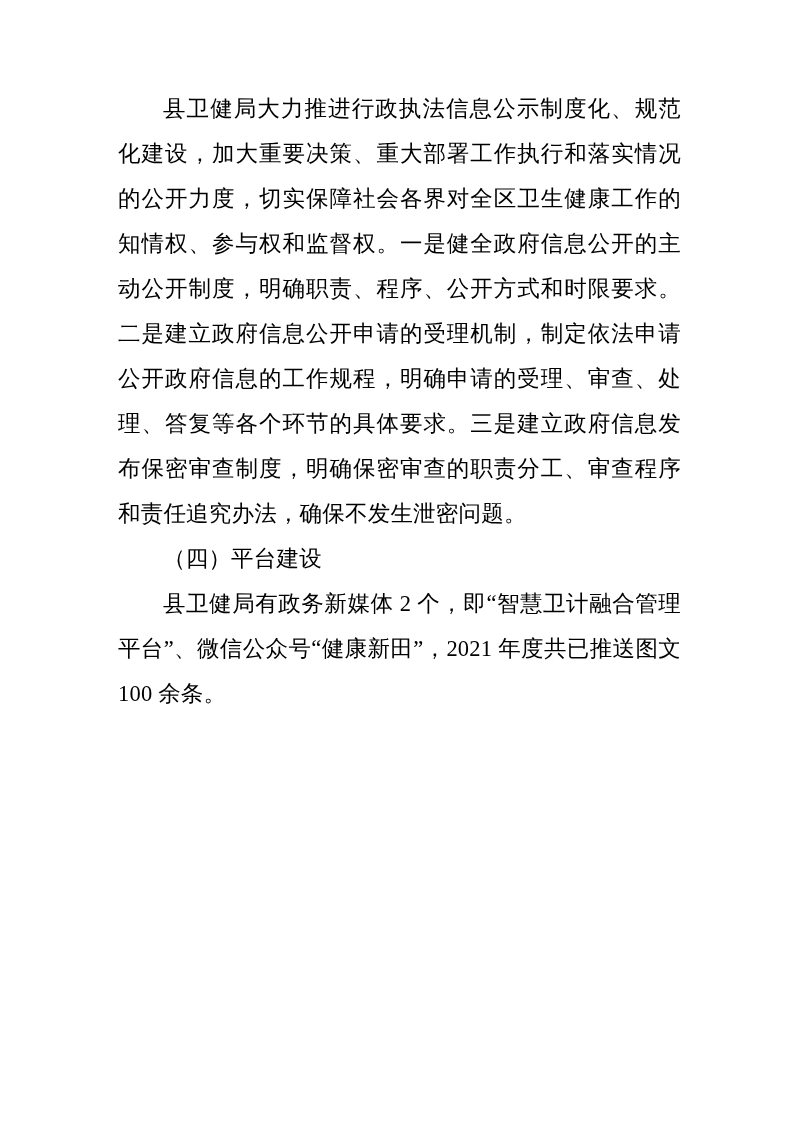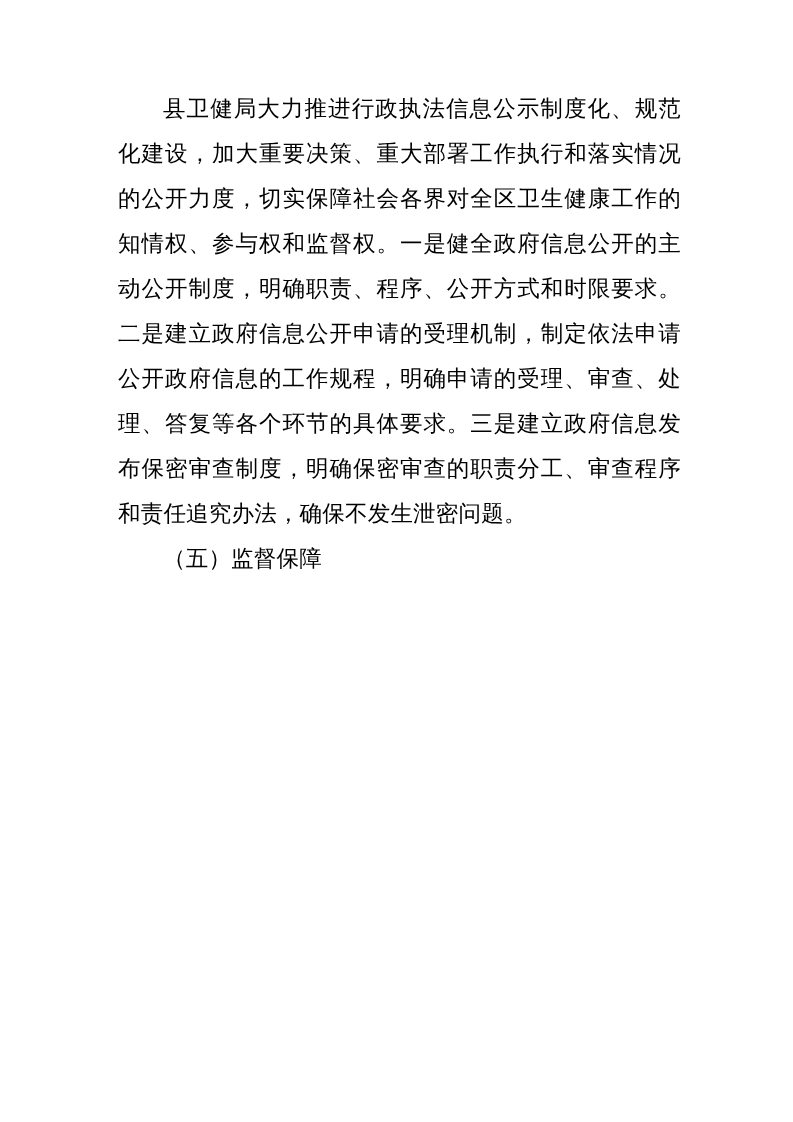--- a/index.html
+++ b/index.html
@@ -46,15 +46,16 @@
   .heading + .para {
     margin-top: 0;
   }
 </style>
 </head>
 <body>
 
 <div class="page">
   <div class="doc-body">
     <p class="para">县卫健局大力推进行政执法信息公示制度化、规范化建设，加大重要决策、重大部署工作执行和落实情况的公开力度，切实保障社会各界对全区卫生健康工作的知情权、参与权和监督权。一是健全政府信息公开的主动公开制度，明确职责、程序、公开方式和时限要求。二是建立政府信息公开申请的受理机制，制定依法申请公开政府信息的工作规程，明确申请的受理、审查、处理、答复等各个环节的具体要求。三是建立政府信息发布保密审查制度，明确保密审查的职责分工、审查程序和责任追究办法，确保不发生泄密问题。</p>
-    <p class="heading">（五）监督保障</p>
+    <p class="heading">（四）平台建设</p>
+    <p class="para">县卫健局有政务新媒体 2 个，即“智慧卫计融合管理平台”、微信公众号“健康新田”，2021 年度共已推送图文 100 余条。</p>
   </div>
 </div>
 
 </body></html>

